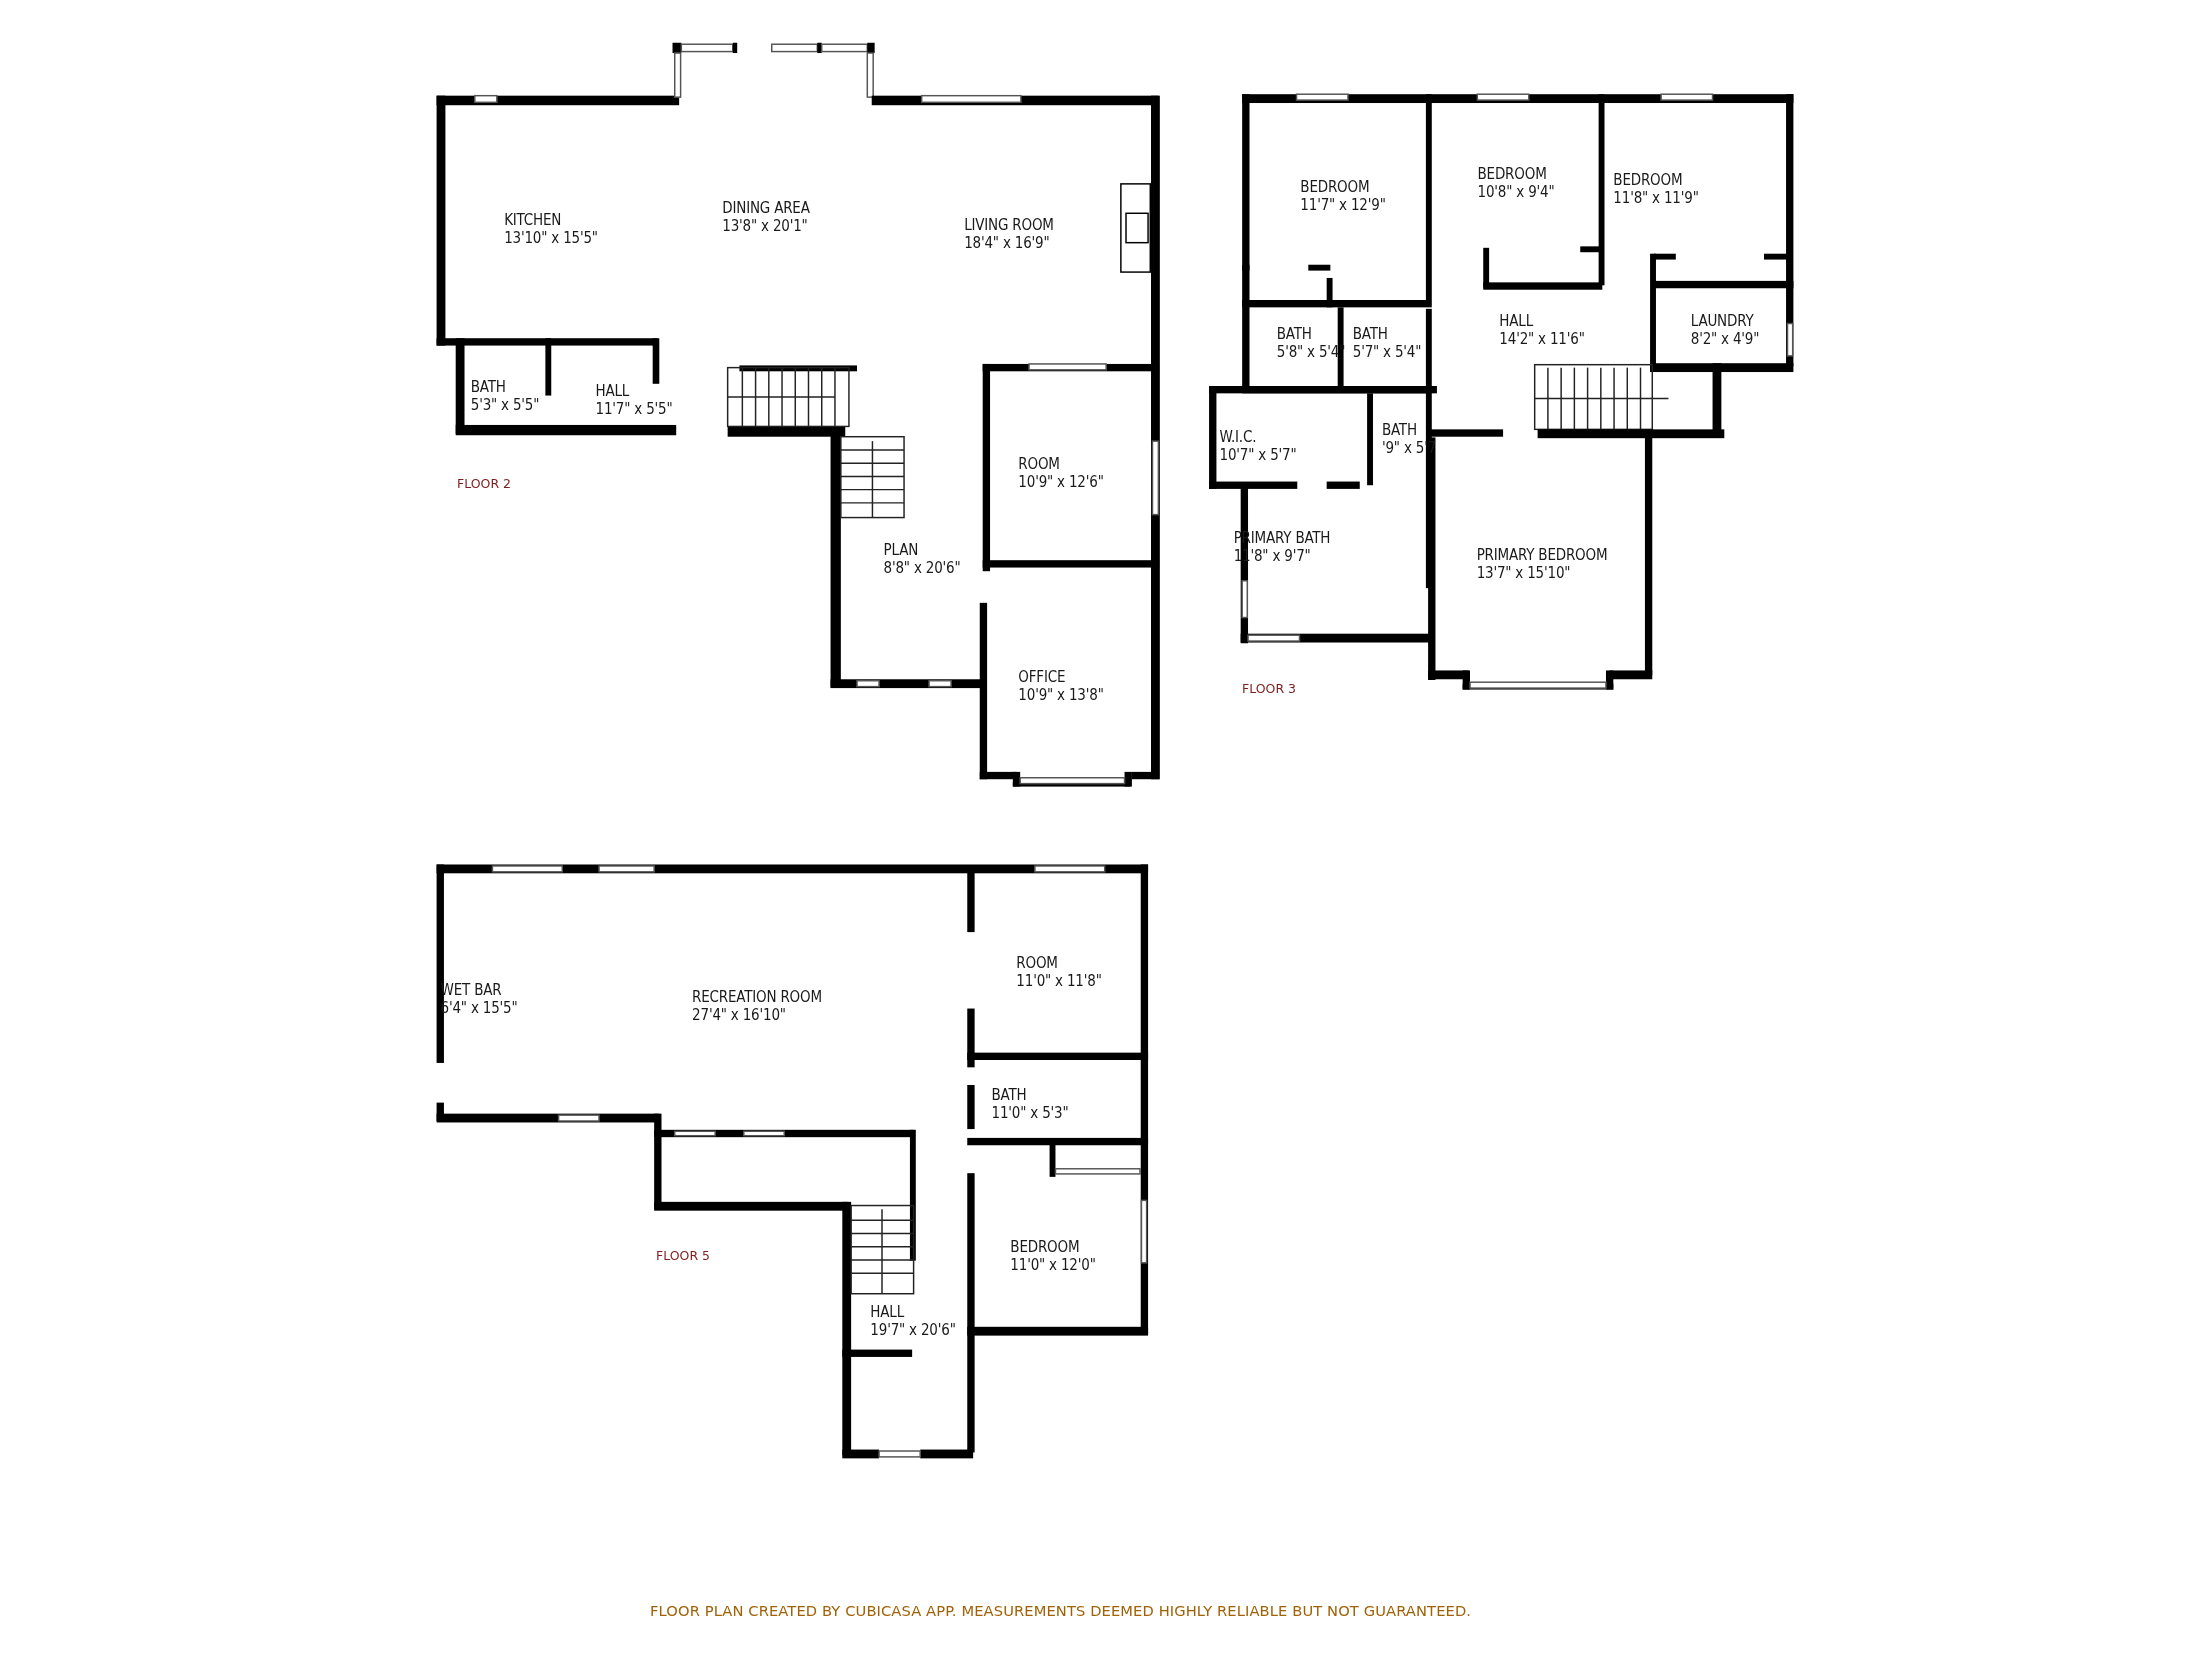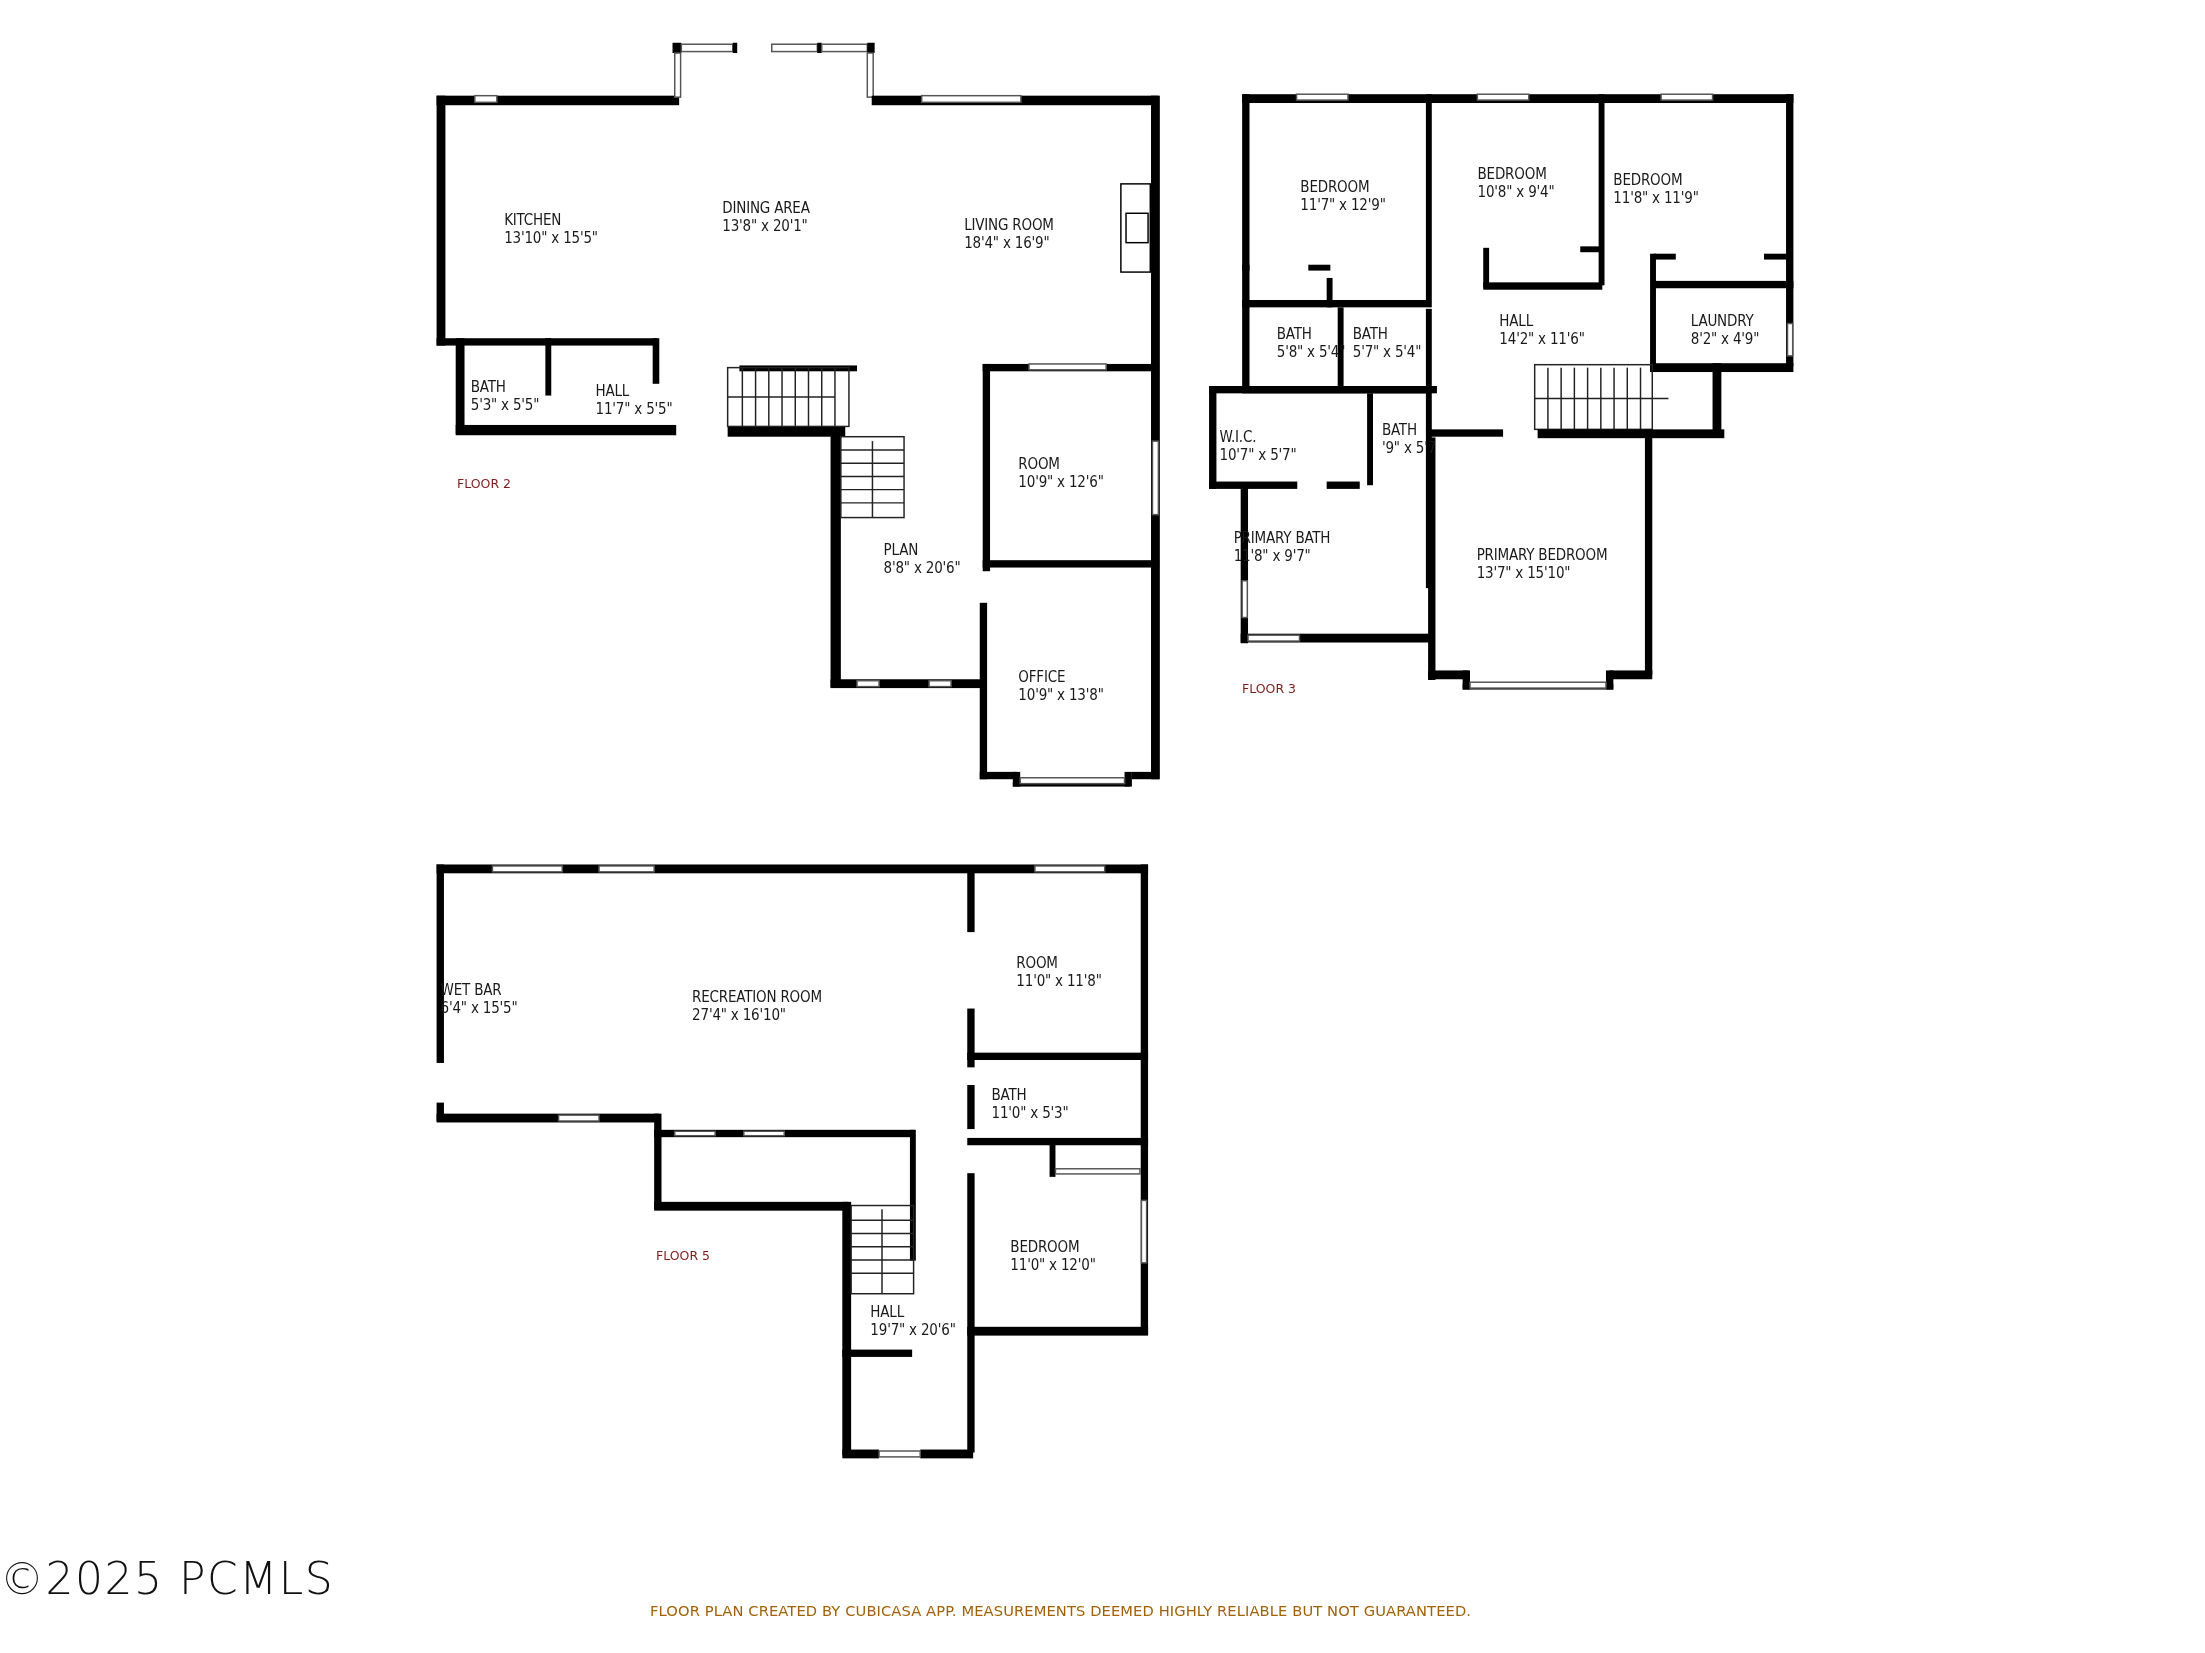--- a/index.html
+++ b/index.html
@@ -305,16 +305,15 @@
   <div class="label" style="left:1053px;top:1257px;">
     <span class="n">BEDROOM</span>
     <span class="d">11'0" x 12'0"</span>
   </div>
   <div class="label" style="left:913px;top:1322px;">
     <span class="n">HALL</span>
     <span class="d">19'7" x 20'6"</span>
   </div>
   <div class="floor" style="left:656px;top:1248px;">FLOOR 5</div>
 
-  <div class="copyright">©2025 PCMLS</div>
   <div class="footer">FLOOR PLAN CREATED BY CUBICASA APP. MEASUREMENTS DEEMED HIGHLY RELIABLE BUT NOT GUARANTEED.</div>
 </div>
 
 
 </body></html>

